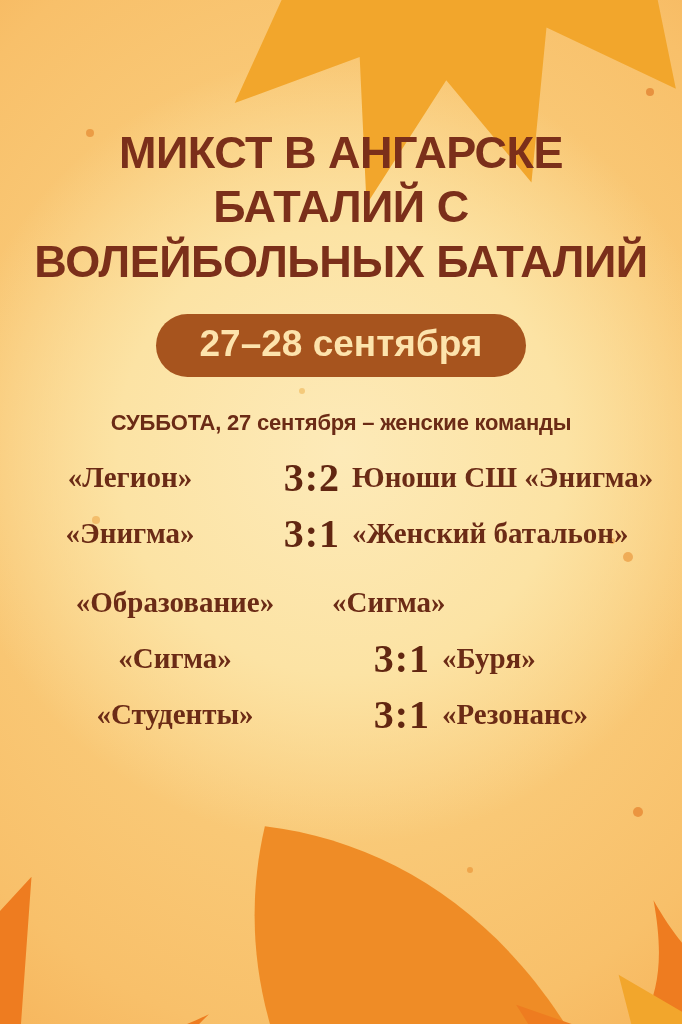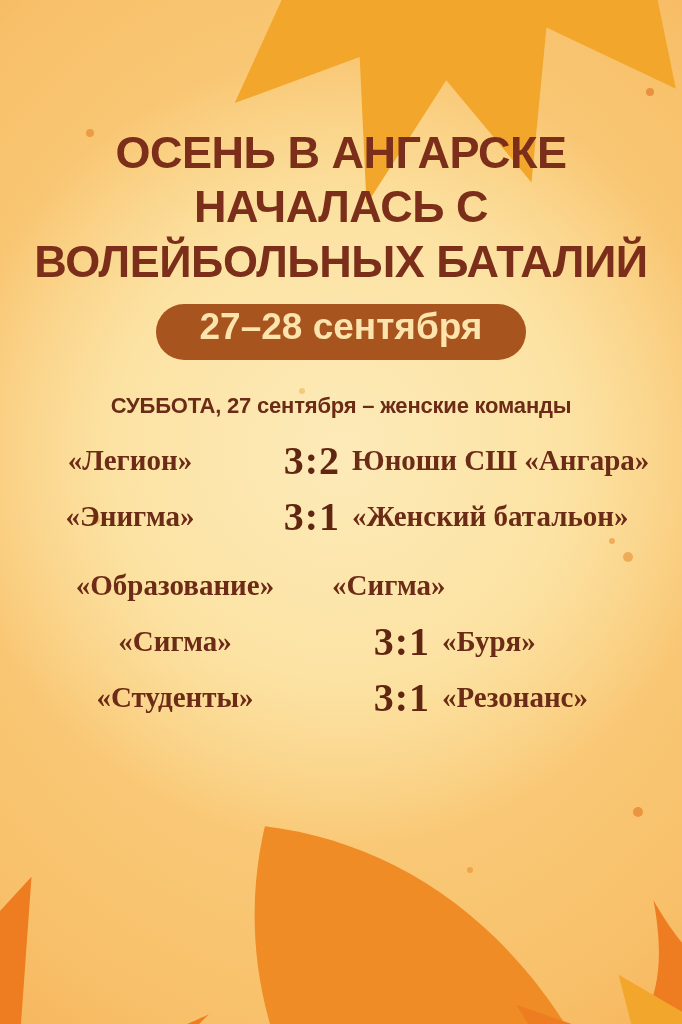--- a/index.html
+++ b/index.html
@@ -38,22 +38,22 @@
     margin: 0;
     font-size: 45px;
     line-height: 1.21;
     font-weight: 700;
     letter-spacing: -0.5px;
     color: var(--title-text, #7b2f1a);
   }
   .title-line { display: block; }
   .date-badge {
     display: inline-block;
-    margin-top: 15px;
-    padding: 2px 44px 12px;
+    margin-top: 25px;
+    padding: 9px 44px 12px;
     border-radius: 40px;
     background: var(--badge-background, #a7541e);
     color: var(--badge-text, #fde3ac);
     font-size: 37px;
     font-weight: 700;
   }
   .section-header {
     margin-top: 33px;
     font-size: 22px;
     font-weight: 700;
@@ -164,34 +164,34 @@
       <circle cx="96" cy="520" r="4" fill="#eda343"></circle>
       <circle cx="638" cy="812" r="5" fill="#e0701a"></circle>
       <circle cx="650" cy="92" r="4" fill="#d96a1a"></circle>
       <circle cx="470" cy="870" r="3" fill="#e78a2b"></circle>
     </g>
   </svg>
 
   <div class="content">
 
     <h1 class="page-title">
-      <span class="title-line">ОСЕНЬ В АНГАРСКЕ</span>
-      <span class="title-line">НАЧАЛАСЬ С</span>
+      <span class="title-line">МИКСТ В АНГАРСКЕ</span>
+      <span class="title-line">БАТАЛИЙ С</span>
       <span class="title-line">ВОЛЕЙБОЛЬНЫХ БАТАЛИЙ</span>
     </h1>
 
     <div class="date-badge">27–28 сентября</div>
 
     <section class="section-saturday">
       <div class="section-header">СУББОТА, 27 сентября – женские команды</div>
       <div class="match-table">
         <div class="match-row">
           <span class="team1">«Легион»</span>
           <span class="score">3:2</span>
-          <span class="team2">Юноши СШ «Ангара»</span>
+          <span class="team2">Юноши СШ «Энигма»</span>
         </div>
         <div class="match-row">
           <span class="team1">«Энигма»</span>
           <span class="score">3:1</span>
           <span class="team2">«Женский батальон»</span>
         </div>
       </div>
     </section>
 
     <section class="section-sunday">

